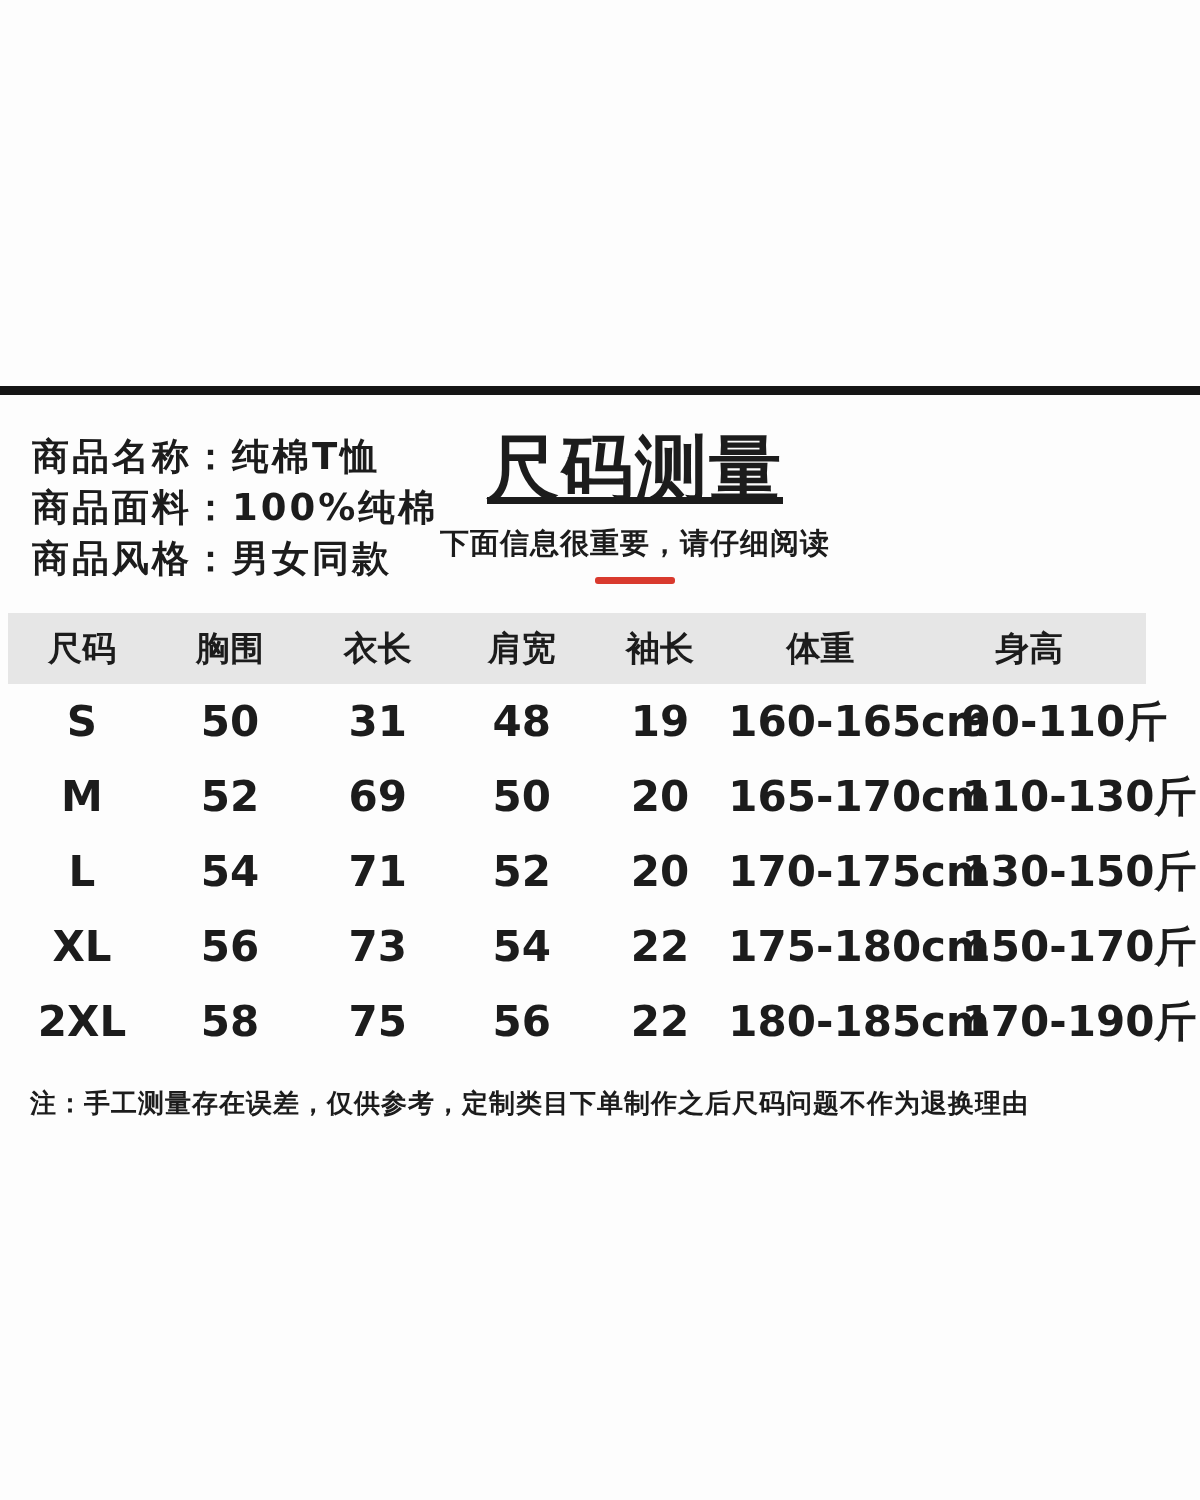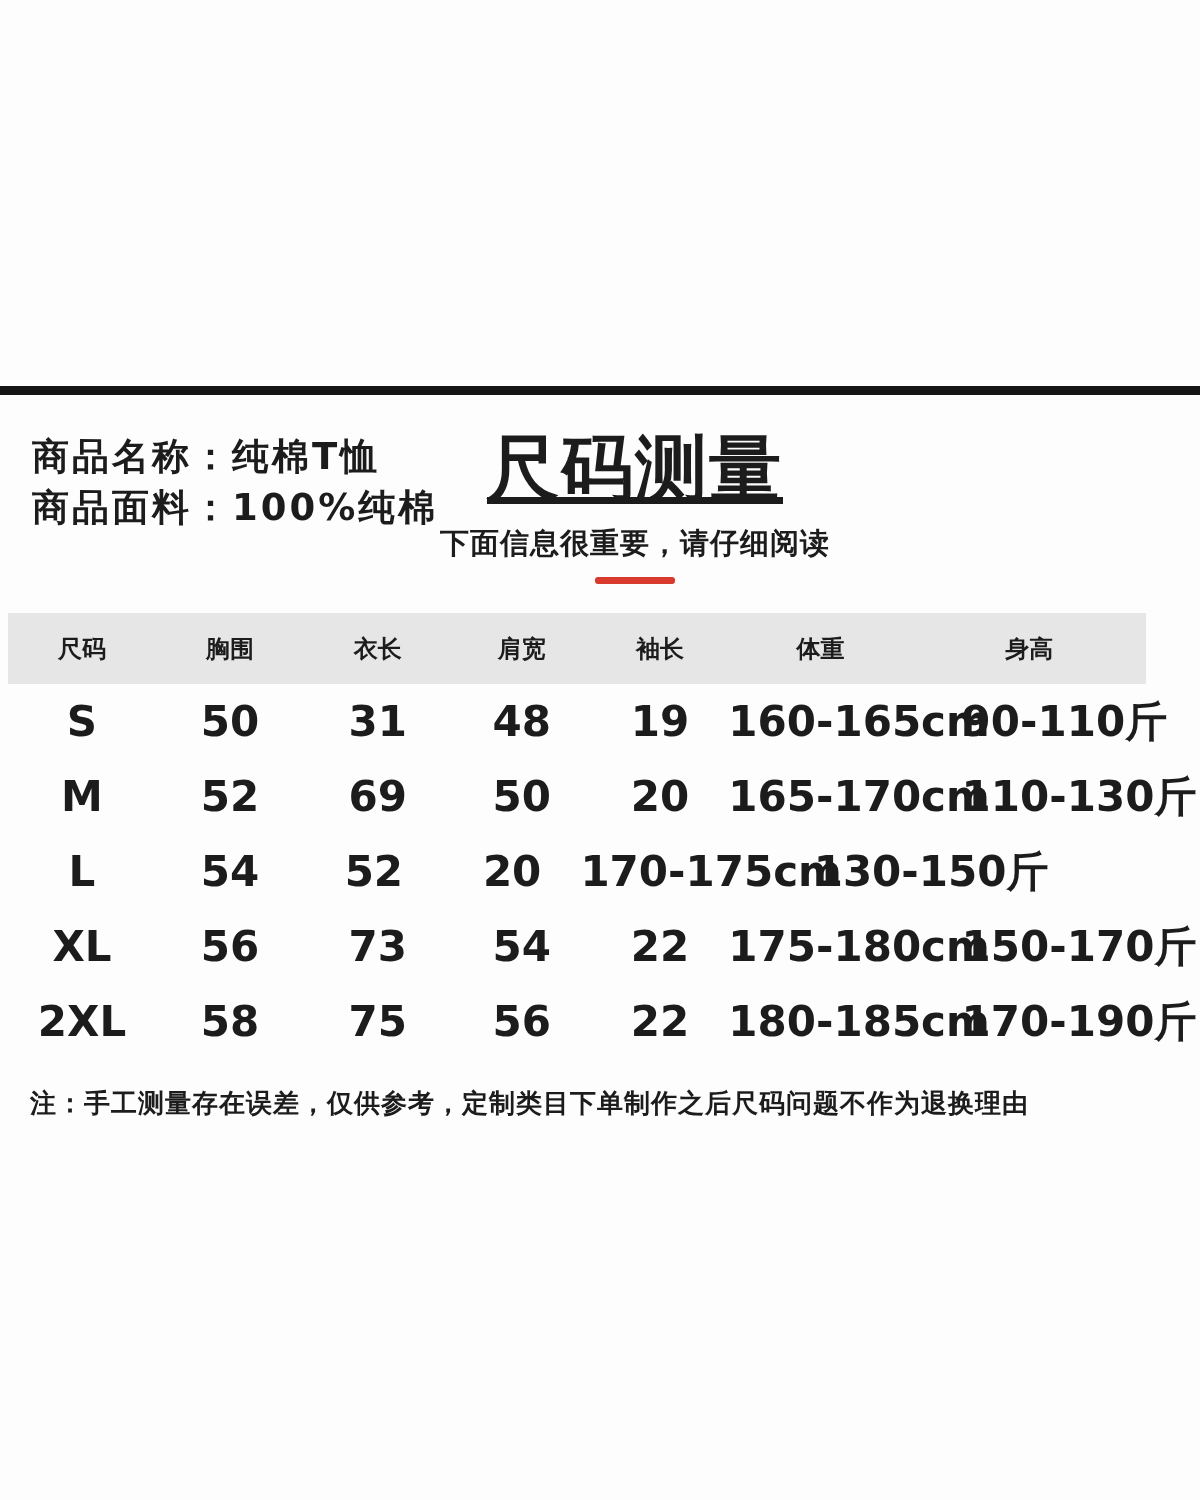--- a/index.html
+++ b/index.html
@@ -45,21 +45,21 @@
   }
 
   .size-table { margin-left:8px; width:1138px; }
   .t-row { display:flex; align-items:center; }
   .header-row { height:71px; background:#e6e6e6; }
   .data-row { height:75px; }
   .cell {
     text-align:center; white-space:nowrap;
     overflow:visible;
   }
-  .header-row .cell { font-size:24px; font-weight:700; }
+  .header-row .cell { font-size:34px; font-weight:700; }
   .data-row .cell { font-size:42px; font-weight:700; }
   .c1{width:13%} .c2{width:13%} .c3{width:13%} .c4{width:12.3%}
   .c5{width:12%} .c6{width:20.5%} .c7{width:16.2%}
 
   .note {
     margin:26px 0 0 30px;
     font-size:26px; font-weight:700; letter-spacing:1px;
     line-height:36px; white-space:nowrap;
   }
 </style>
@@ -68,20 +68,21 @@
 
 <div class="page">
 
   <div class="top-space"></div>
   <div class="divider"></div>
 
   <div class="header-section">
     <div class="product-info">
       <div class="info-line">商品名称：纯棉T恤</div>
       <div class="info-line">商品面料：100%纯棉</div>
+      <div class="info-line">商品风格：男女同款</div>
     </div>
     <div class="title-block">
       <div class="main-title">尺码测量</div>
       <div class="subtitle">下面信息很重要，请仔细阅读</div>
       <div class="red-underline"></div>
     </div>
   </div>
 
   <div class="size-table">
 
@@ -111,20 +112,21 @@
       <div class="cell c3">69</div>
       <div class="cell c4">50</div>
       <div class="cell c5">20</div>
       <div class="cell c6">165-170cm</div>
       <div class="cell c7">110-130斤</div>
     </div>
 
     <div class="t-row data-row">
       <div class="cell c1">L</div>
       <div class="cell c2">54</div>
+      <div class="cell c3">71</div>
       <div class="cell c4">52</div>
       <div class="cell c5">20</div>
       <div class="cell c6">170-175cm</div>
       <div class="cell c7">130-150斤</div>
     </div>
 
     <div class="t-row data-row">
       <div class="cell c1">XL</div>
       <div class="cell c2">56</div>
       <div class="cell c3">73</div>

